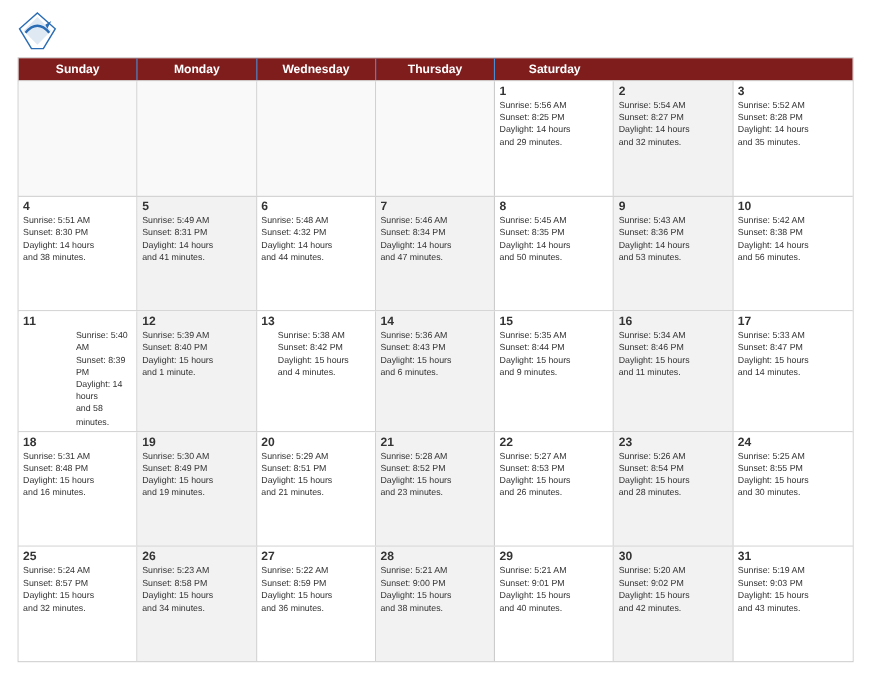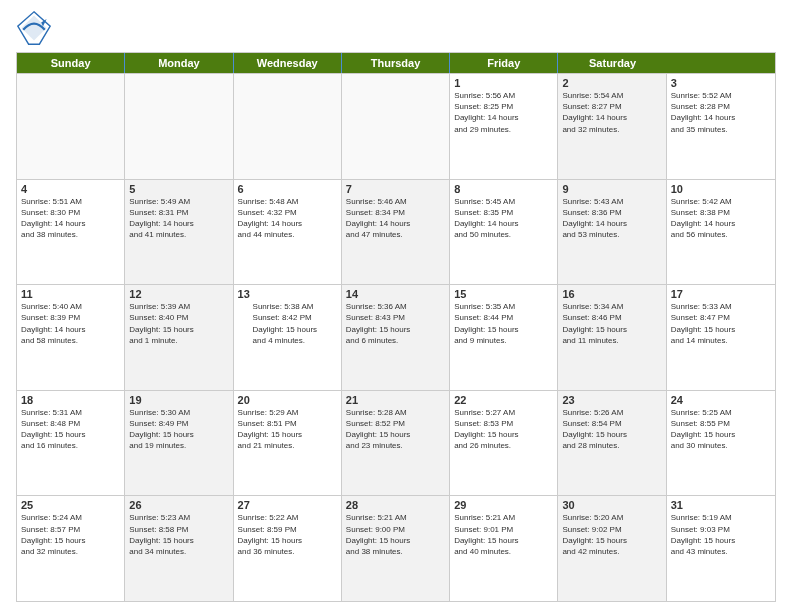--- a/index.html
+++ b/index.html
@@ -55,21 +55,21 @@
     }
     .calendar {
       flex: 1;
       display: flex;
       flex-direction: column;
       border: 1px solid #ccc;
     }
     .cal-header-row {
       display: grid;
       grid-template-columns: repeat(7, 1fr);
-      background: #4d7c0f;
+      background: #7f1d1d;
     }
     .cal-header-cell {
       color: #fff;
       font-size: 11px;
       font-weight: bold;
       text-align: center;
       padding: 4px 2px;
       border-right: 1px solid #4a8dd5;
     }
     .cal-header-cell:last-child { border-right: none; }
@@ -130,21 +130,20 @@
       <div class="subtitle"></div>
     </div>
   </div>
 
   <div class="calendar">
     <div class="cal-header-row">
     <div class="cal-header-cell">Sunday</div>
         <div class="cal-header-cell">Monday</div>
         <div class="cal-header-cell">Wednesday</div>
         <div class="cal-header-cell">Thursday</div>
-        <div class="cal-header-cell">Friday</div>
         <div class="cal-header-cell">Saturday</div>
       </div>
     <div class="cal-body">
     <div class="cal-row">
           <div class="cal-cell empty"></div>
           <div class="cal-cell empty"></div>
           <div class="cal-cell empty"></div>
           <div class="cal-cell empty"></div>
           <div class="cal-cell">
             <div class="day-number">1</div>
@@ -215,21 +214,21 @@
             <div class="day-number">10</div>
             <div class="day-info" style="white-space: pre-line;">Sunrise: 5:42 AM
 Sunset: 8:38 PM
 Daylight: 14 hours
 and 56 minutes.</div>
           </div>
         </div>
         <div class="cal-row">
           <div class="cal-cell">
             <div class="day-number">11</div>
-            <div class="day-info" style="white-space: pre-line;">Sunrise: 5:40 AM
+            <div class="day-info" style="white-space: pre-line; margin-left: 48px;">Sunrise: 5:40 AM
 Sunset: 8:39 PM
 Daylight: 14 hours
 and 58 minutes.</div>
           </div>
           <div class="cal-cell shaded">
             <div class="day-number">12</div>
             <div class="day-info" style="white-space: pre-line;">Sunrise: 5:39 AM
 Sunset: 8:40 PM
 Daylight: 15 hours
 and 1 minute.</div>

